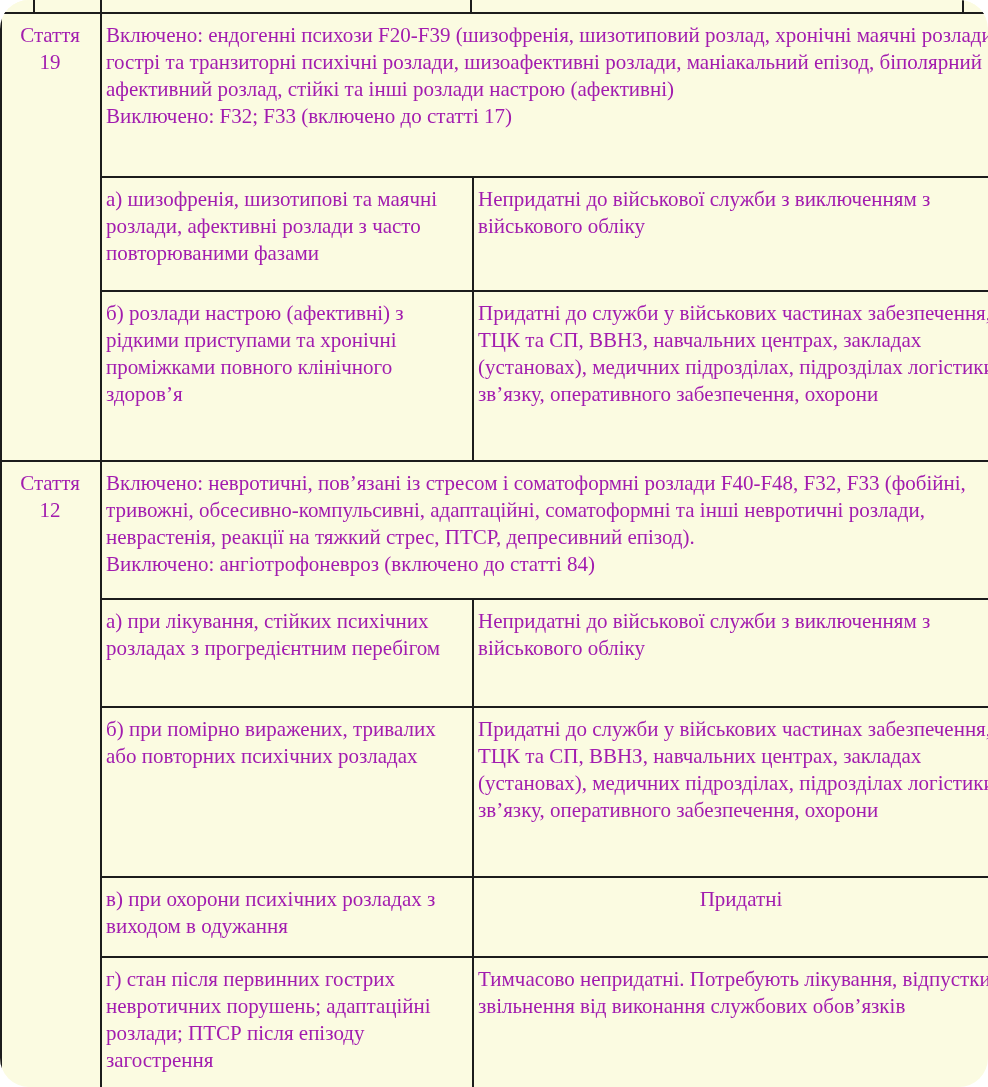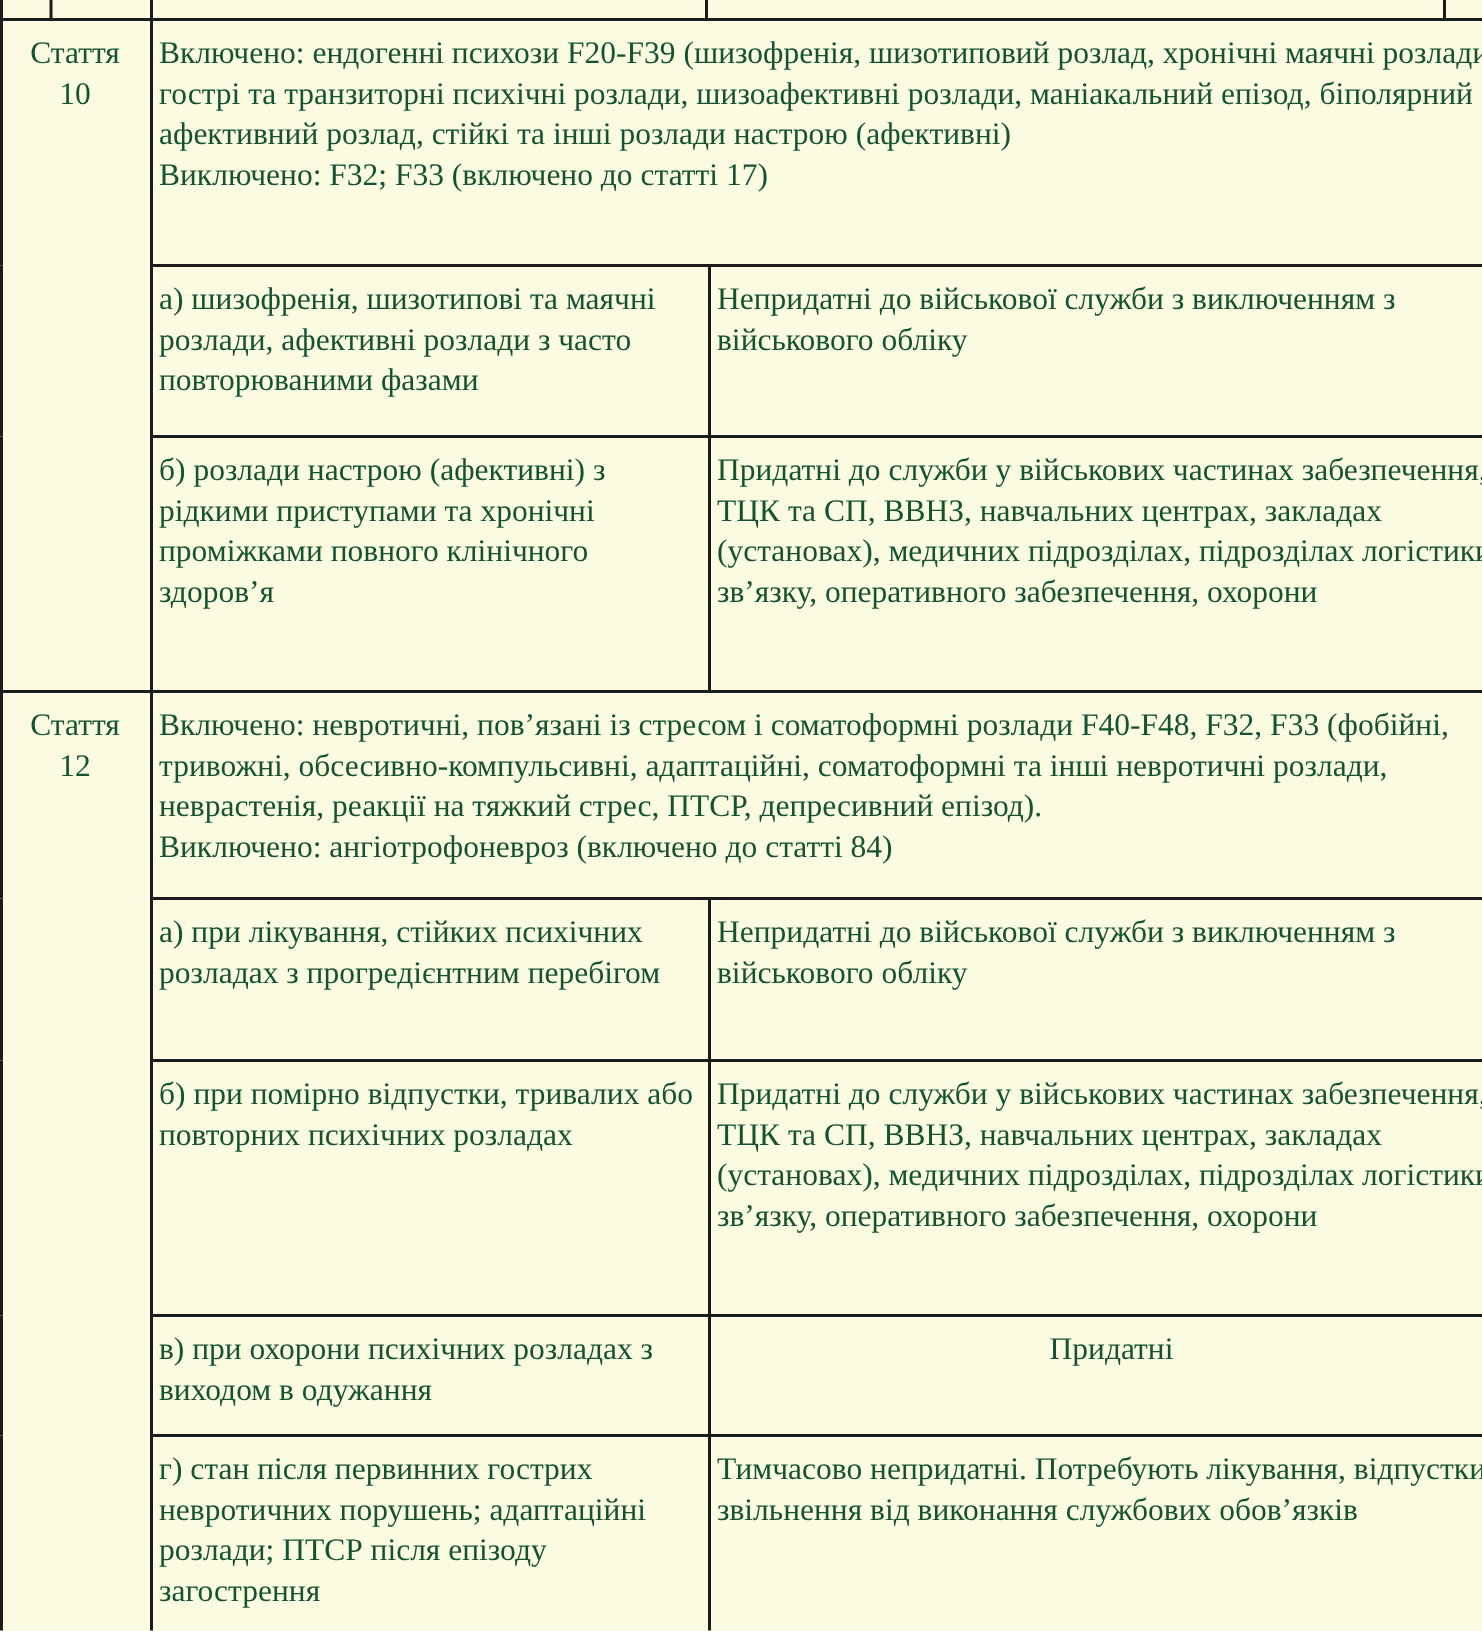--- a/index.html
+++ b/index.html
@@ -5,21 +5,22 @@
   html,body{margin:0;padding:0;}
   body{
     font-family:"Liberation Serif","DejaVu Serif",serif;
     background:#ffffff;
   }
   .page{
     position:relative;
     width:988px;height:1087px;
     overflow:hidden;
     background:#fbfbe1;
-    color:#14532d;
+    color:#a21caf;
+    border-radius:29px;
   }
   
   .top-strip{
     position:absolute;left:0;top:0;width:1010px;height:12px;
     border-bottom:2px solid #1c1c1c;
     background:#fbfbe1;
   }
   .vseg{position:absolute;top:0;width:2px;height:12px;background:#1c1c1c;}
   .vseg.s0{left:0;}
   .vseg.s1{left:33px;}
@@ -82,21 +83,21 @@
     <colgroup>
       <col class="c-label">
         <col class="c-cond">
         <col class="c-verd">
     </colgroup>
 
     <tbody>
         <tr class="r-hdr16">
       <td class="article-label" rowspan="3">
         <div>Стаття</div>
-        <div>10</div>
+        <div>19</div>
       </td>
       <td class="group-header" colspan="2">
         <div>Включено: ендогенні психози F20-F39 (шизофренія, шизотиповий розлад, хронічні маячні розлади, гострі та транзиторні психічні розлади, шизоафективні розлади, маніакальний епізод, біполярний афективний розлад, стійкі та інші розлади настрою (афективні)</div>
         <div>Виключено: F32; F33 (включено до статті 17)</div>
       </td>
     </tr>
     <tr class="r-16a">
       <td class="condition">а) шизофренія, шизотипові та маячні розлади, афективні розлади з часто повторюваними фазами</td>
       <td class="verdict">Непридатні до військової служби з виключенням з військового обліку</td>
     </tr>
@@ -113,21 +114,21 @@
       <td class="group-header" colspan="2">
         <div>Включено: невротичні, пов’язані із стресом і соматоформні розлади F40-F48, F32, F33 (фобійні, тривожні, обсесивно-компульсивні, адаптаційні, соматоформні та інші невротичні розлади, неврастенія, реакції на тяжкий стрес, ПТСР, депресивний епізод).</div>
         <div>Виключено: ангіотрофоневроз (включено до статті 84)</div>
       </td>
     </tr>
     <tr class="r-17a">
       <td class="condition">а) при лікування, стійких психічних розладах з прогредієнтним перебігом</td>
       <td class="verdict">Непридатні до військової служби з виключенням з військового обліку</td>
     </tr>
     <tr class="r-17b">
-      <td class="condition">б) при помірно відпустки, тривалих або повторних психічних розладах</td>
+      <td class="condition">б) при помірно виражених, тривалих або повторних психічних розладах</td>
       <td class="verdict">Придатні до служби у військових частинах забезпечення, ТЦК та СП, ВВНЗ, навчальних центрах, закладах (установах), медичних підрозділах, підрозділах логістики, зв’язку, оперативного забезпечення, охорони</td>
     </tr>
     <tr class="r-17v">
       <td class="condition">в) при охорони психічних розладах з виходом в одужання</td>
       <td class="verdict verdict-center">Придатні</td>
     </tr>
     <tr class="r-17g">
       <td class="condition">г) стан після первинних гострих невротичних порушень; адаптаційні розлади; ПТСР після епізоду загострення</td>
       <td class="verdict">Тимчасово непридатні. Потребують лікування, відпустки, звільнення від виконання службових обов’язків</td>
     </tr>

